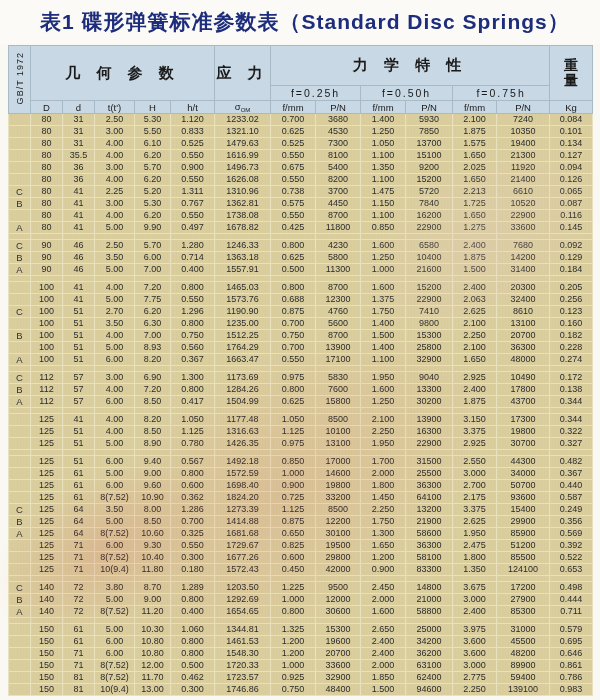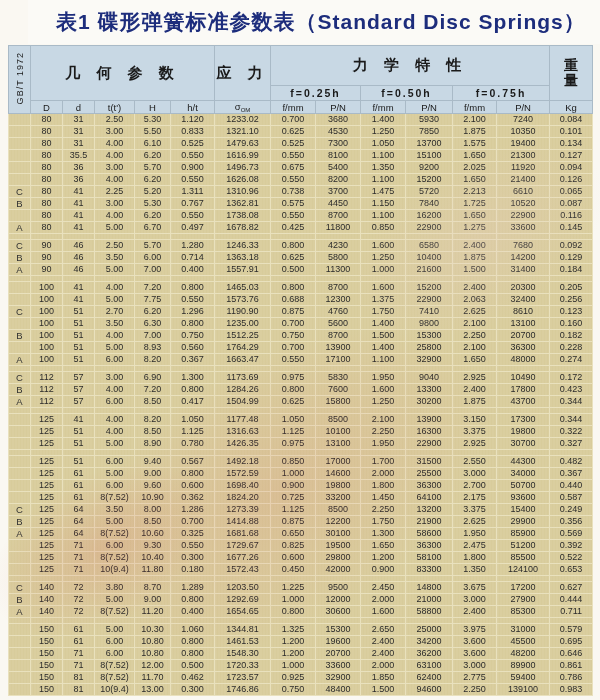--- a/index.html
+++ b/index.html
@@ -2,44 +2,43 @@
 <html><head>
 <meta charset="utf-8">
 <style>
   html,body{margin:0;padding:0;}
   body{
     width:600px;height:700px;overflow:hidden;position:relative;
     background:#faf8f2;
     font-family:"Liberation Sans", sans-serif;
   }
   .title-bar{
-    height:44px;display:flex;align-items:center;padding-left:28px;
+    height:44px;display:flex;align-items:center;padding-left:40px;
     background:#fbfaf6;
-    margin-left:28px;
   }
   .title{
     font-size:21px;font-weight:bold;color:#1d2d7c;letter-spacing:1px;
   }
   .spring-table{
     position:absolute;left:8px;top:45px;width:584px;
     border-collapse:collapse;table-layout:fixed;
   }
   
   thead th{
     background:#c8d8e4;color:#1a1a1a;font-weight:bold;
     border:1px solid #a9bac7;vertical-align:middle;text-align:center;
     padding:0;
   }
   tr.h1{height:40px;}
   tr.h2{height:15px;}
   tr.h3{height:13px;}
   th.group-cn{font-size:15px;letter-spacing:6px;margin-left:16px;}
   th.mech-cn{font-size:15px;letter-spacing:6px;}
   th.weight-cn{font-size:14px;line-height:15px;letter-spacing:0;}
-  th.defl{font-size:10.5px;font-weight:bold;letter-spacing:2px;}
+  th.defl{font-size:10.5px;font-weight:normal;letter-spacing:2px;}
   th.colhead{font-size:9.5px;font-weight:normal;}
   th.gbt{
     font-size:9px;font-weight:normal;letter-spacing:1px;
     vertical-align:middle;
   }
   th.gbt span{
     display:inline-block;writing-mode:vertical-rl;transform:rotate(180deg);
     white-space:nowrap;
   }
   sub.sig{font-size:6px;vertical-align:-2px;}
@@ -270,21 +269,21 @@
         <td>16200</td>
         <td>1.650</td>
         <td>22900</td>
         <td>0.116</td>
       </tr>
       <tr>
         <td class="lbl">A</td>
         <td>80</td>
         <td>41</td>
         <td>5.00</td>
-        <td>6.70</td>
+        <td>9.90</td>
         <td>0.497</td>
         <td>1678.82</td>
         <td>0.425</td>
         <td>11800</td>
         <td>0.850</td>
         <td>22900</td>
         <td>1.275</td>
         <td>33600</td>
         <td>0.145</td>
       </tr>
@@ -519,21 +518,21 @@
         <td>4.00</td>
         <td>7.20</td>
         <td>0.800</td>
         <td>1284.26</td>
         <td>0.800</td>
         <td>7600</td>
         <td>1.600</td>
         <td>13300</td>
         <td>2.400</td>
         <td>17800</td>
-        <td>0.423</td>
+        <td>0.138</td>
       </tr>
       <tr>
         <td class="lbl">A</td>
         <td>112</td>
         <td>57</td>
         <td>6.00</td>
         <td>8.50</td>
         <td>0.417</td>
         <td>1504.99</td>
         <td>0.625</td>
@@ -807,21 +806,21 @@
         <td>3.80</td>
         <td>8.70</td>
         <td>1.289</td>
         <td>1203.50</td>
         <td>1.225</td>
         <td>9500</td>
         <td>2.450</td>
         <td>14800</td>
         <td>3.675</td>
         <td>17200</td>
-        <td>0.627</td>
+        <td>0.498</td>
       </tr>
       <tr>
         <td class="lbl">B</td>
         <td>140</td>
         <td>72</td>
         <td>5.00</td>
         <td>9.00</td>
         <td>0.800</td>
         <td>1292.69</td>
         <td>1.000</td>

